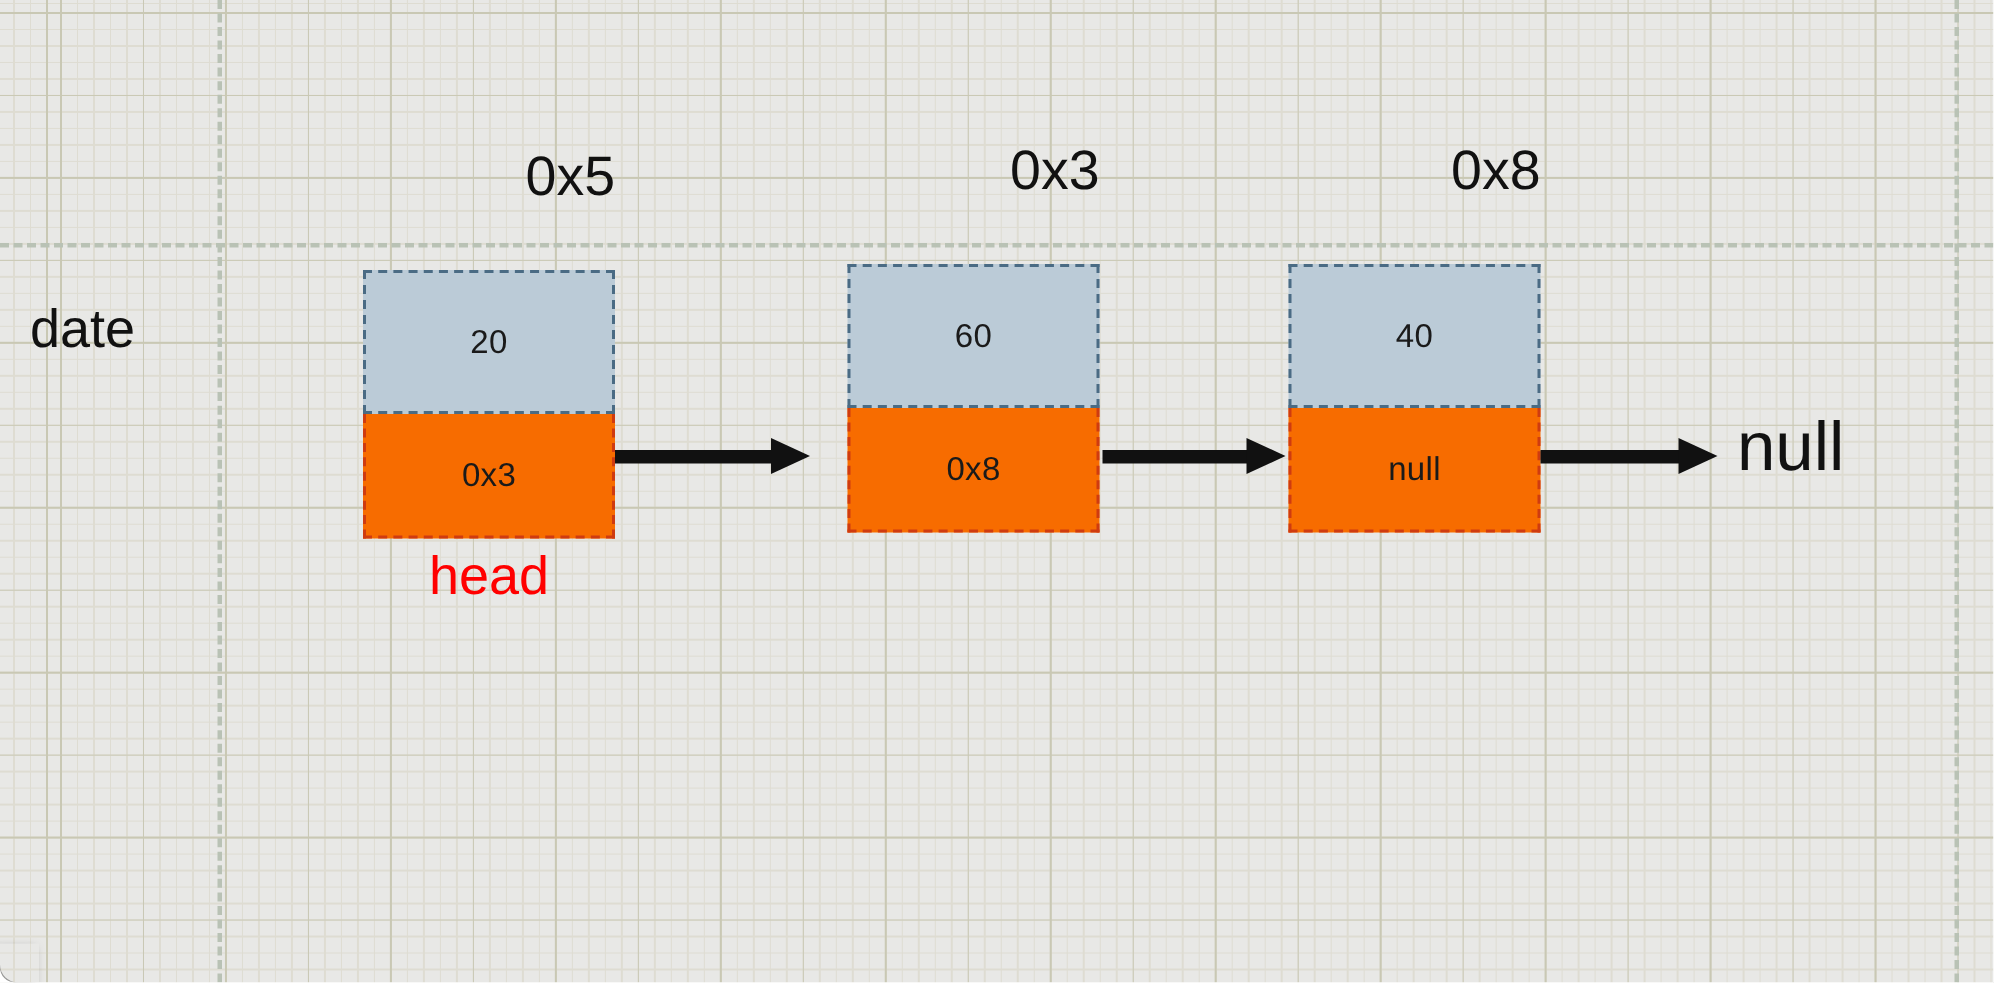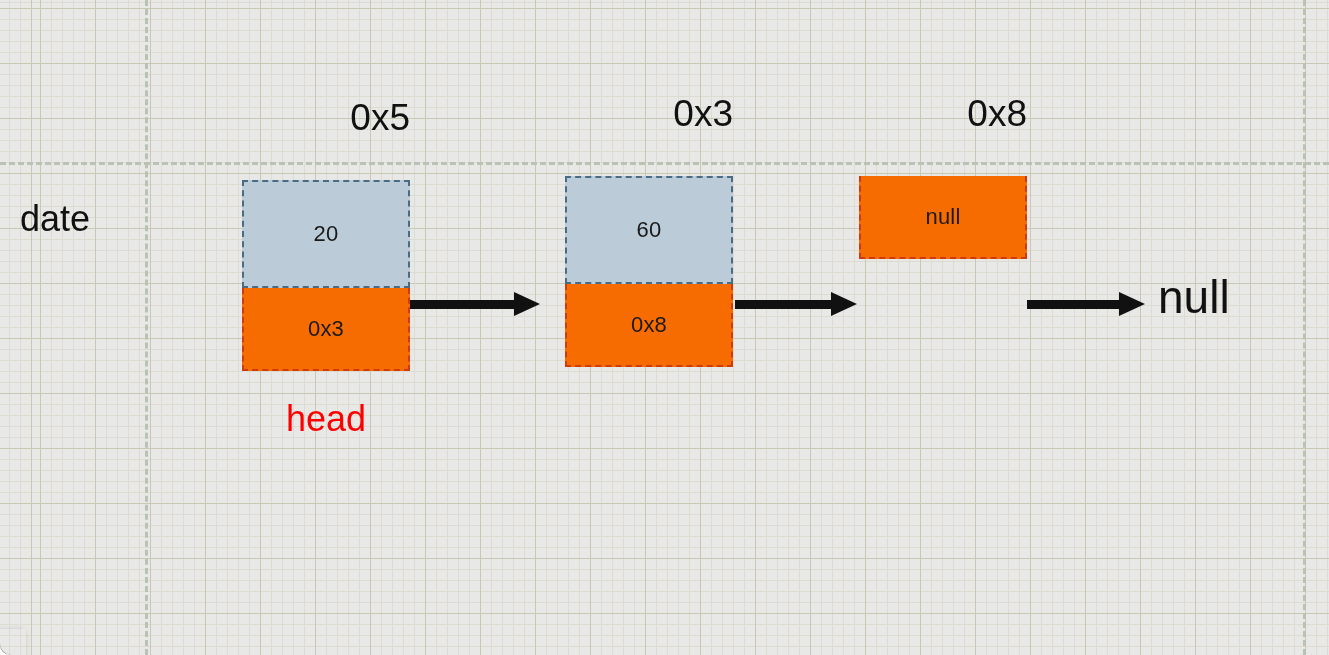--- a/index.html
+++ b/index.html
@@ -64,21 +64,21 @@
   .cell {
     box-sizing: border-box;
     display: flex;
     align-items: center;
     justify-content: center;
     font-size: 22px;
     color: #1a1a1a;
     letter-spacing: 0.2px;
   }
   .cell-data {
-    height: 108px;
+    height: 96px;
     background: #bbcbd7;
     border: 2px dashed #4a6b84;
   }
   .cell-next {
     height: 83px;
     background: #f76c00;
     border: 2px dashed #cf3b10;
     border-top: none;
   }
 
@@ -99,21 +99,21 @@
     width: 180px;
   }
 
   
   .ptr-label {
     position: absolute;
     font-size: 36px;
     text-align: center;
     width: 168px;
   }
-  .ptr-head { color: #ff0000; margin-top: 35px; }
+  .ptr-head { color: #ff0000; }
   .ptr-cur  { color: #1616e8; }
 
   
   .null-text {
     position: absolute;
     font-size: 46px;
     color: #111111;
   }
 
   
@@ -153,20 +153,21 @@
     <div class="cell cell-data">20</div>
     <div class="cell cell-next">0x3</div>
   </div>
 
   <div class="node" style="left:565px; top:176px">
     <div class="cell cell-data">60</div>
     <div class="cell cell-next">0x8</div>
   </div>
 
   <div class="node" style="left:859px; top:176px">
+    <div class="cell cell-data">40</div>
     <div class="cell cell-next">null</div>
   </div>
 
   <div class="arrow" style="left:410px; top:300px; width:130px">
     <div class="arrow-line" style="left:0; width:106px"></div>
     <div class="arrow-head" style="left:104px"></div>
   </div>
   <div class="arrow" style="left:735px; top:300px; width:100px">
     <div class="arrow-line" style="left:0; width:98px"></div>
     <div class="arrow-head" style="left:96px"></div>

